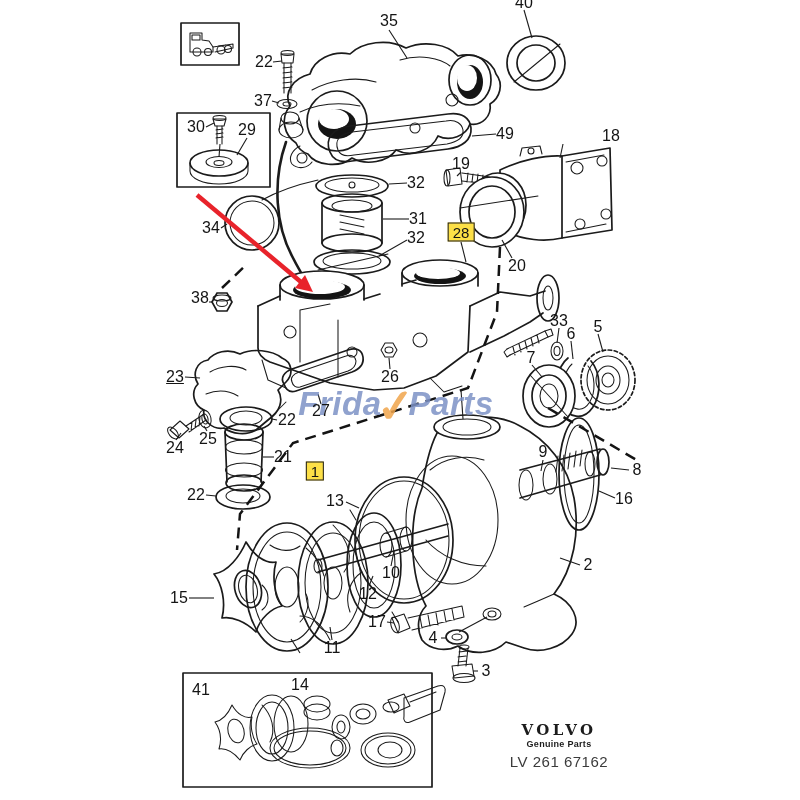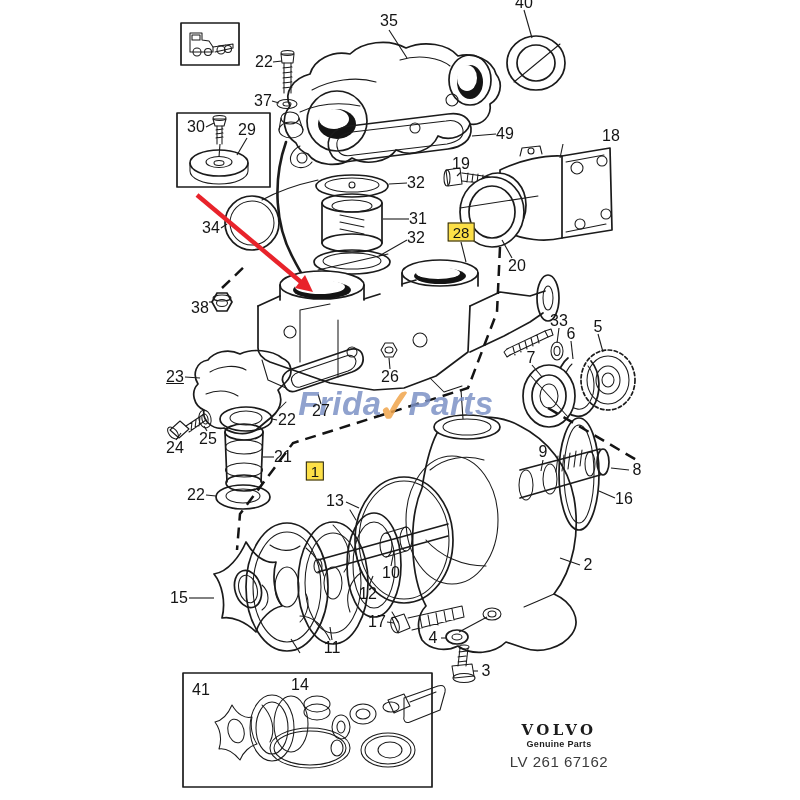--- a/index.html
+++ b/index.html
@@ -402,21 +402,21 @@
       <div class="plabel" style="left: 247px; top: 130px;">29</div>
       <div class="plabel" style="left: 505px; top: 134px;">49</div>
       <div class="plabel" style="left: 563px; top: 136px; margin-left: 48px;">18</div>
       <div class="plabel" style="left: 461px; top: 164px;">19</div>
       <div class="plabel" style="left: 416px; top: 183px;">32</div>
       <div class="plabel" style="left: 418px; top: 219px;">31</div>
       <div class="plabel" style="left: 416px; top: 238px;">32</div>
       <div class="plabel" style="left: 211px; top: 228px;">34</div>
       <div class="plabel boxed" style="left: 461px; top: 232px;">28</div>
       <div class="plabel" style="left: 517px; top: 266px;">20</div>
-      <div class="plabel" style="left: 200px; top: 308px;">38</div>
+      <div class="plabel" style="left: 200px; top: 298px;">38</div>
       <div class="plabel" style="left: 559px; top: 321px;">33</div>
       <div class="plabel" style="left: 571px; top: 334px;">6</div>
       <div class="plabel" style="left: 598px; top: 327px;">5</div>
       <div class="plabel" style="left: 531px; top: 358px;">7</div>
       <div class="plabel" style="left: 175px; top: 377px; text-decoration: underline;">23</div>
       <div class="plabel" style="left: 390px; top: 377px;">26</div>
       <div class="plabel" style="left: 321px; top: 411px;">27</div>
       <div class="plabel" style="left: 287px; top: 420px;">22</div>
       <div class="plabel" style="left: 208px; top: 439px;">25</div>
       <div class="plabel" style="left: 175px; top: 448px;">24</div>

